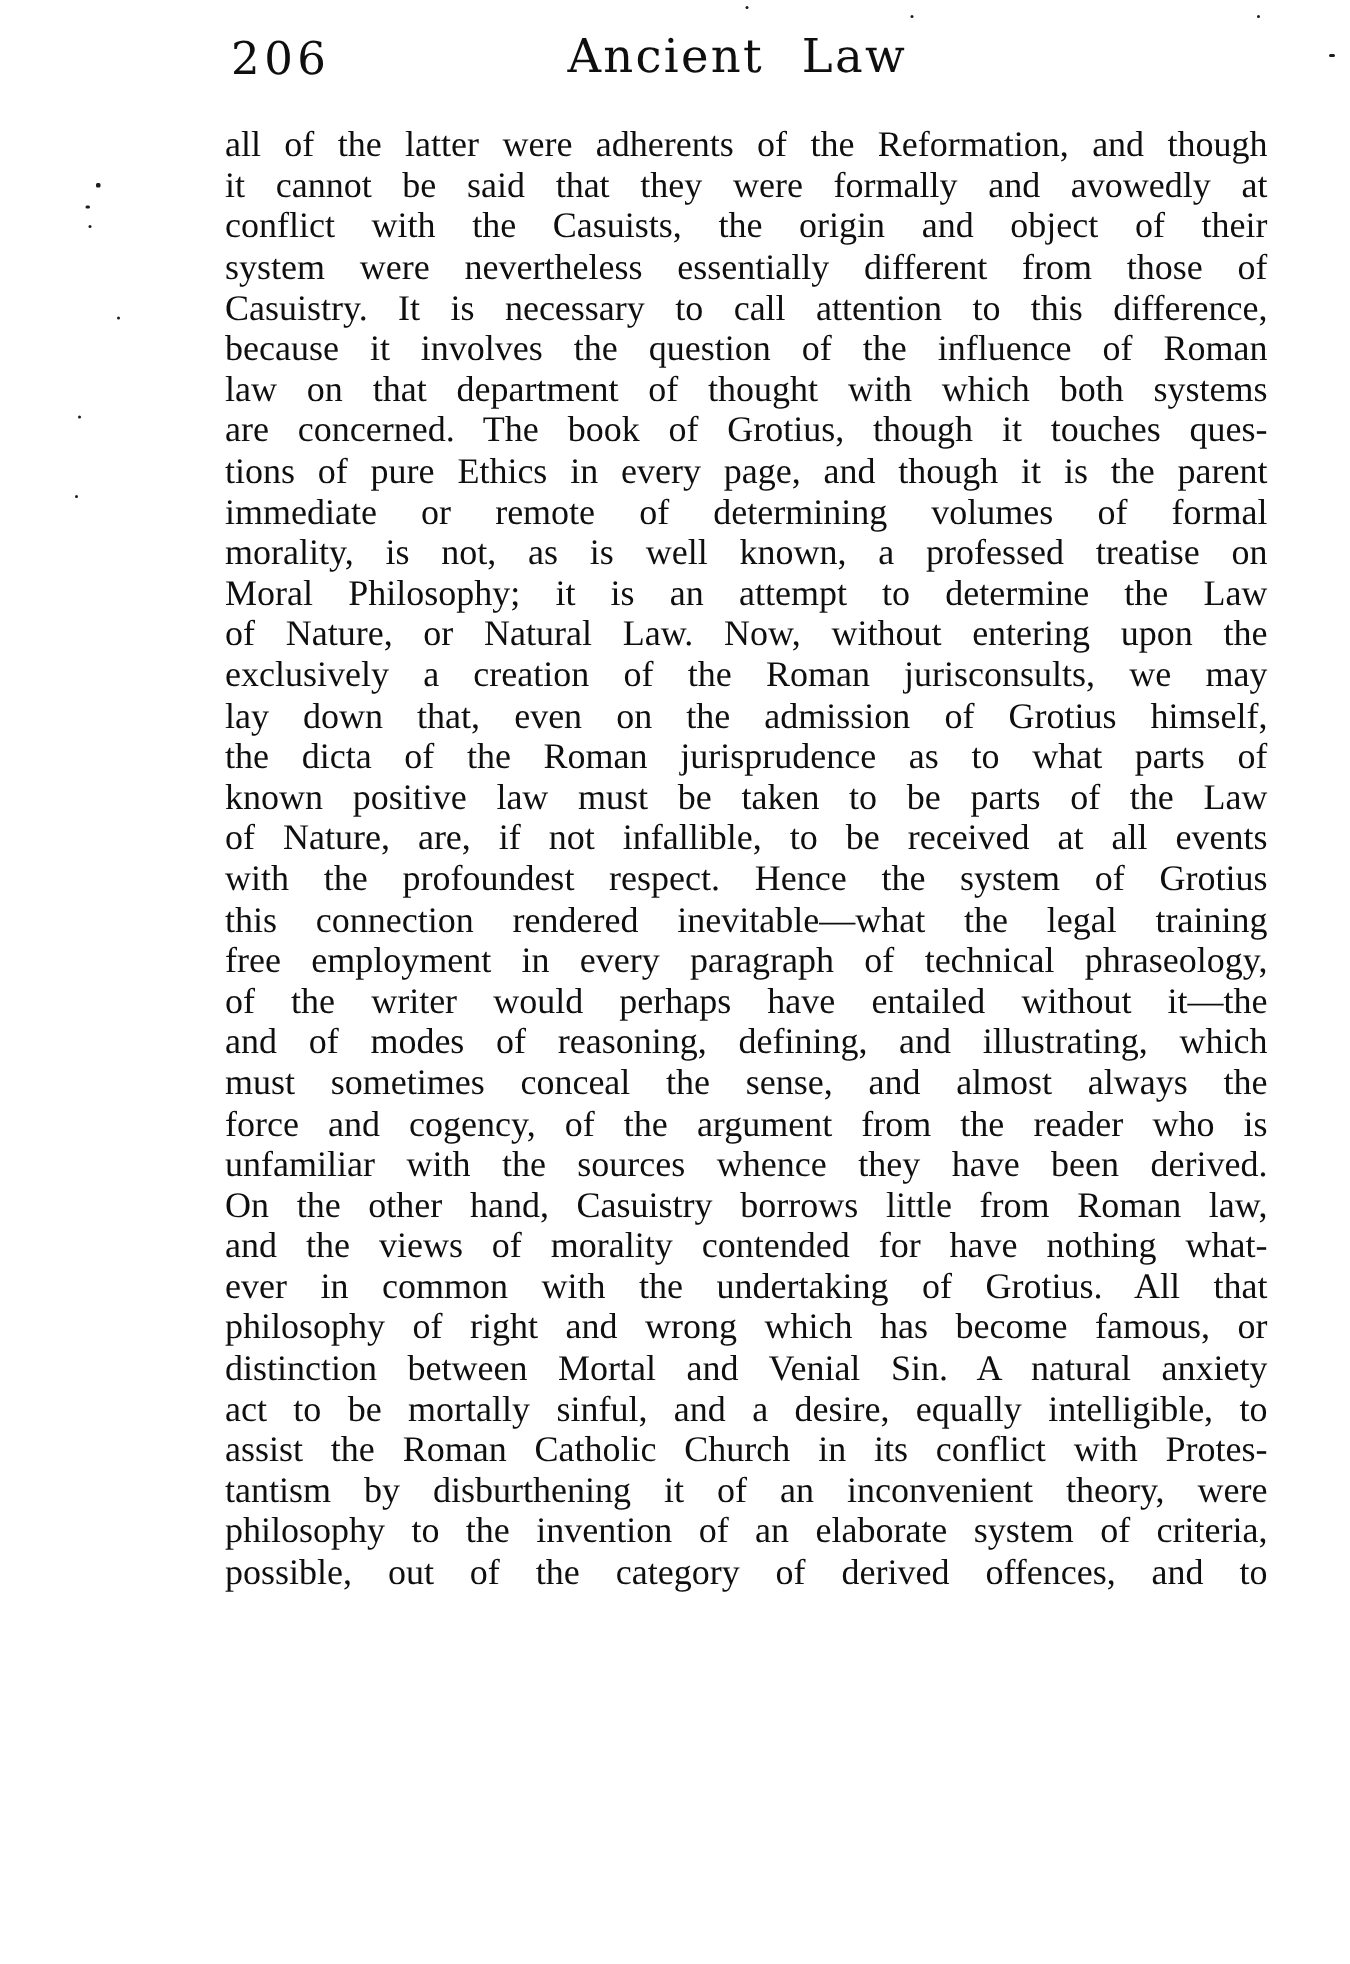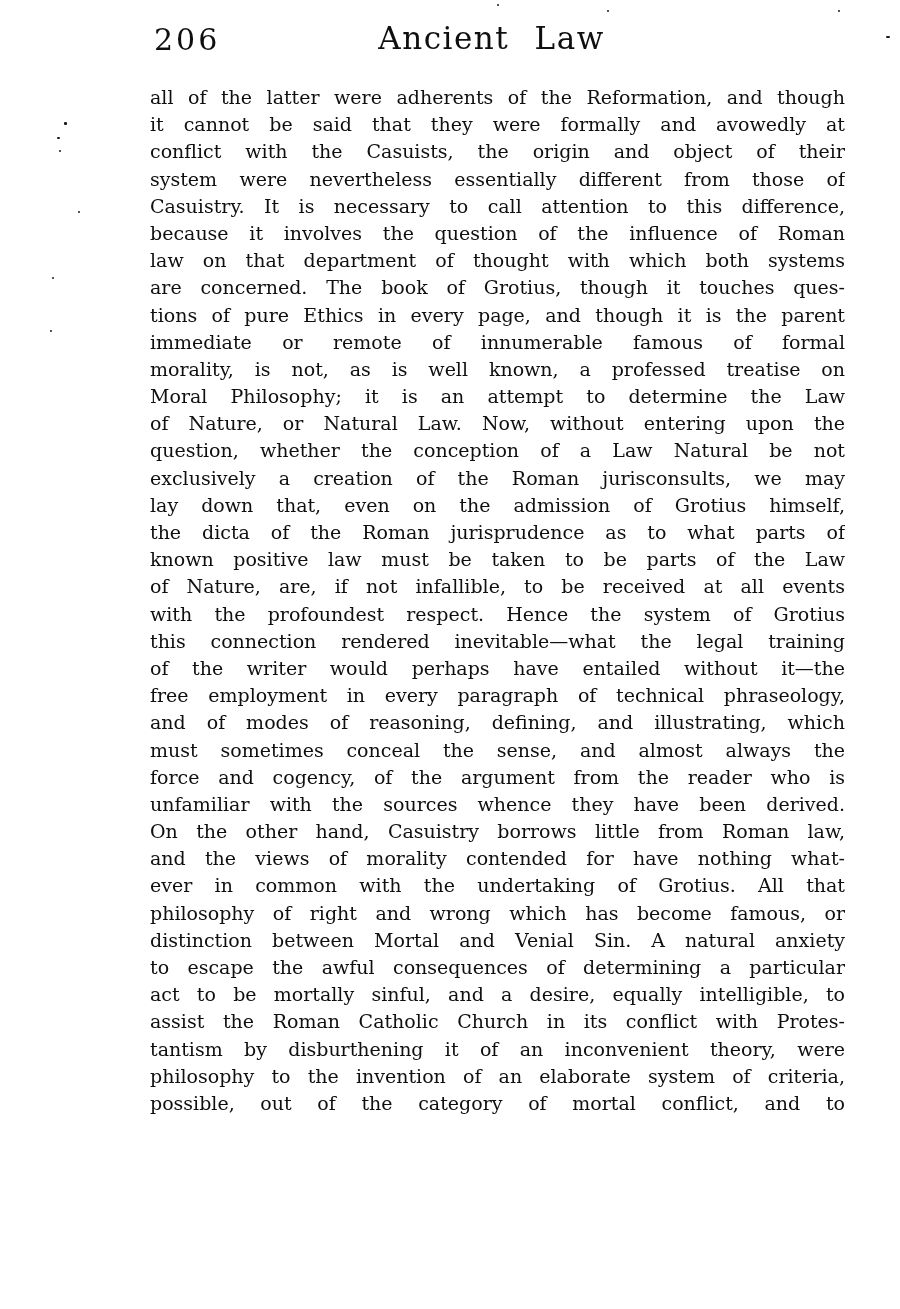--- a/index.html
+++ b/index.html
@@ -17,21 +17,21 @@
   .pagenum{
     position:absolute;left:4px;top:2px;
     font-size:30px;letter-spacing:3px;
   }
   .running-title{
     position:absolute;left:0;right:12px;top:0;text-align:center;
     font-size:31px;letter-spacing:1.5px;word-spacing:14px;
   }
   .body-text{
     position:absolute;top:84px;left:150px;width:695px;
-    font-size:19px;line-height:27.2px;
+    font-size:24px;line-height:27.2px;font-family:Liberation Serif, serif;
   }
   .line{
     text-align:justify;
     text-align-last:justify;
     height:27.2px;
     overflow:hidden;
   }
   .speck{position:absolute;background:#1c1c1c;border-radius:1px;}
 </style>
 </head>
@@ -47,49 +47,47 @@
   <div class="body-text">
       <div class="line">all of the latter were adherents of the Reformation, and though</div>
       <div class="line">it cannot be said that they were formally and avowedly at</div>
       <div class="line">conflict with the Casuists, the origin and object of their</div>
       <div class="line">system were nevertheless essentially different from those of</div>
       <div class="line">Casuistry. It is necessary to call attention to this difference,</div>
       <div class="line">because it involves the question of the influence of Roman</div>
       <div class="line">law on that department of thought with which both systems</div>
       <div class="line">are concerned. The book of Grotius, though it touches ques-</div>
       <div class="line">tions of pure Ethics in every page, and though it is the parent</div>
-      <div class="line">immediate or remote of innumerable famous of formal</div>
+      <div class="line">immediate or remote of determining volumes of formal</div>
       <div class="line">morality, is not, as is well known, a professed treatise on</div>
       <div class="line">Moral Philosophy; it is an attempt to determine the Law</div>
       <div class="line">of Nature, or Natural Law. Now, without entering upon the</div>
-      <div class="line">question, whether the conception of a Law Natural be not</div>
       <div class="line">exclusively a creation of the Roman jurisconsults, we may</div>
       <div class="line">lay down that, even on the admission of Grotius himself,</div>
       <div class="line">the dicta of the Roman jurisprudence as to what parts of</div>
       <div class="line">known positive law must be taken to be parts of the Law</div>
       <div class="line">of Nature, are, if not infallible, to be received at all events</div>
       <div class="line">with the profoundest respect. Hence the system of Grotius</div>
       <div class="line">this connection rendered inevitable—what the legal training</div>
+      <div class="line">free employment in every paragraph of technical phraseology,</div>
       <div class="line">of the writer would perhaps have entailed without it—the</div>
-      <div class="line">free employment in every paragraph of technical phraseology,</div>
       <div class="line">and of modes of reasoning, defining, and illustrating, which</div>
       <div class="line">must sometimes conceal the sense, and almost always the</div>
       <div class="line">force and cogency, of the argument from the reader who is</div>
       <div class="line">unfamiliar with the sources whence they have been derived.</div>
       <div class="line">On the other hand, Casuistry borrows little from Roman law,</div>
       <div class="line">and the views of morality contended for have nothing what-</div>
       <div class="line">ever in common with the undertaking of Grotius. All that</div>
       <div class="line">philosophy of right and wrong which has become famous, or</div>
       <div class="line">distinction between Mortal and Venial Sin. A natural anxiety</div>
-      <div class="line">to escape the awful consequences of determining a particular</div>
       <div class="line">act to be mortally sinful, and a desire, equally intelligible, to</div>
       <div class="line">assist the Roman Catholic Church in its conflict with Protes-</div>
       <div class="line">tantism by disburthening it of an inconvenient theory, were</div>
       <div class="line">philosophy to the invention of an elaborate system of criteria,</div>
-      <div class="line">possible, out of the category of mortal conflict, and to</div>
+      <div class="line">possible, out of the category of derived offences, and to</div>
     </div>
 
   <div class="speck" style="left:497px;top:4px;width:2px;height:2px;"></div>
   <div class="speck" style="left:607px;top:10px;width:2px;height:2px;"></div>
   <div class="speck" style="left:838px;top:10px;width:2px;height:2px;"></div>
   <div class="speck" style="left:886px;top:36px;width:4px;height:2px;"></div>
   <div class="speck" style="left:64px;top:122px;width:3px;height:3px;"></div>
   <div class="speck" style="left:57px;top:137px;width:3px;height:2px;"></div>
   <div class="speck" style="left:59px;top:150px;width:2px;height:2px;"></div>
   <div class="speck" style="left:78px;top:211px;width:2px;height:2px;"></div>

